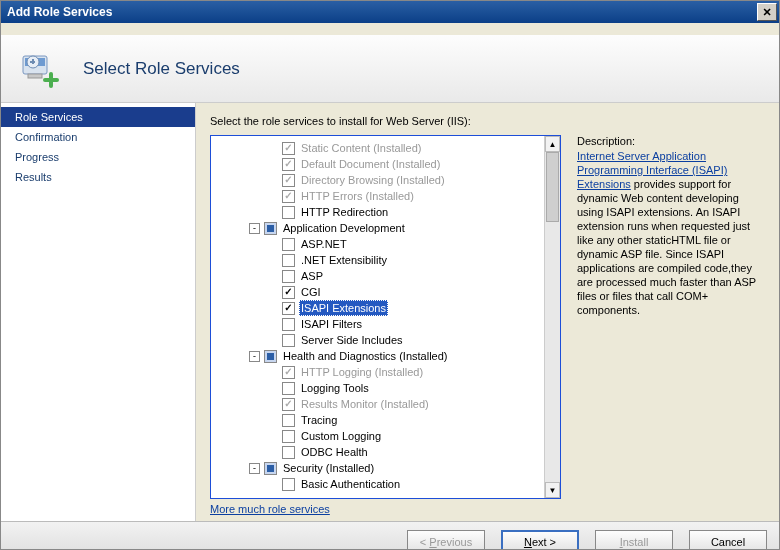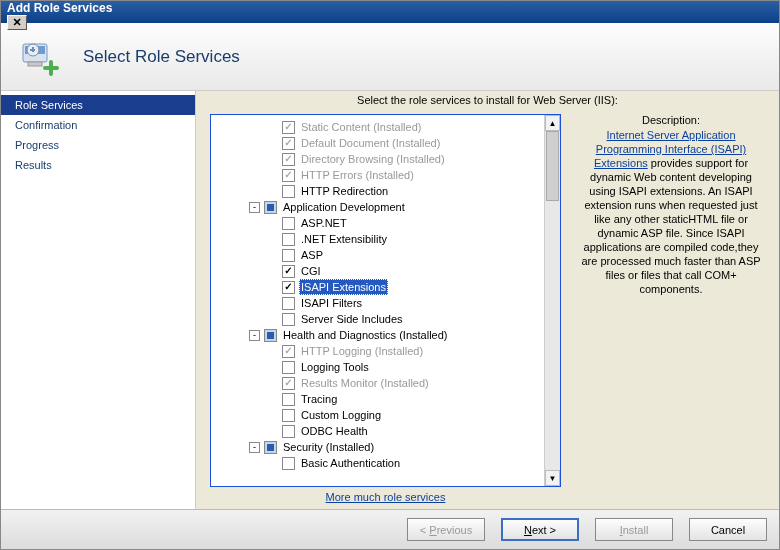--- a/index.html
+++ b/index.html
@@ -9,43 +9,43 @@
     font-size: 11px;
     background: #ece9d8;
     width: 780px; height: 550px;
     overflow: hidden;
     border: 1px solid #888;
   }
   .titlebar {
     background: linear-gradient(to bottom, #2a5fa4, #0b3f87);
     color: #fff;
     height: 22px;
-    display: flex; align-items: flex-start;
+    display: flex; align-items: center;
     padding: 0 2px 0 6px;
     font-size: 12px;
     font-weight: bold;
-    flex-direction: column;
   }
   .titlebar .spacer { flex: 1; }
   .titlebar .closebtn {
     width: 20px; height: 18px;
     background: #d4d0c8;
     border: 1px solid #fff;
     border-right-color: #555; border-bottom-color: #555;
     display: flex; align-items: center; justify-content: center;
     color: #000; font-weight: bold; font-size: 11px;
     font-family: Arial, sans-serif;
     cursor: default;
   }
   .header {
     height: 68px;
     background: linear-gradient(to bottom, #fdfdfd, #e9e9e9);
     border-bottom: 1px solid #ccc;
     display: flex; align-items: center;
     padding-left: 18px;
+    margin-top: 12px;
   }
   .header-icon {
     width: 42px; height: 42px;
     position: relative;
   }
   .header-title {
     font-size: 17px;
     color: #1a3d6d;
     margin-left: 22px;
   }
@@ -63,25 +63,24 @@
     padding: 4px 0 4px 14px;
     color: #1a3d6d;
     cursor: default;
   }
   .sidebar-item.active {
     background: #1a3d8d;
     color: #fff;
   }
   .main {
     flex: 1;
-    padding: 3px 14px 6px 14px;
+    padding: 12px 14px 6px 14px;
     display: flex; flex-direction: column;
     overflow: hidden;
     background: #ece9d8;
-    text-align: center;
   }
   .instruction { margin-bottom: 8px; }
   .columns { display: flex; gap: 16px; flex: 1; min-height: 0; }
   .left-col { flex: 1.25; display: flex; flex-direction: column; min-width: 0; }
   .right-col { width: 188px; }
   .col-label { margin-bottom: 2px; }
   .underline { text-decoration: underline; }
   .treebox {
     flex: 1;
     background: #fff;

